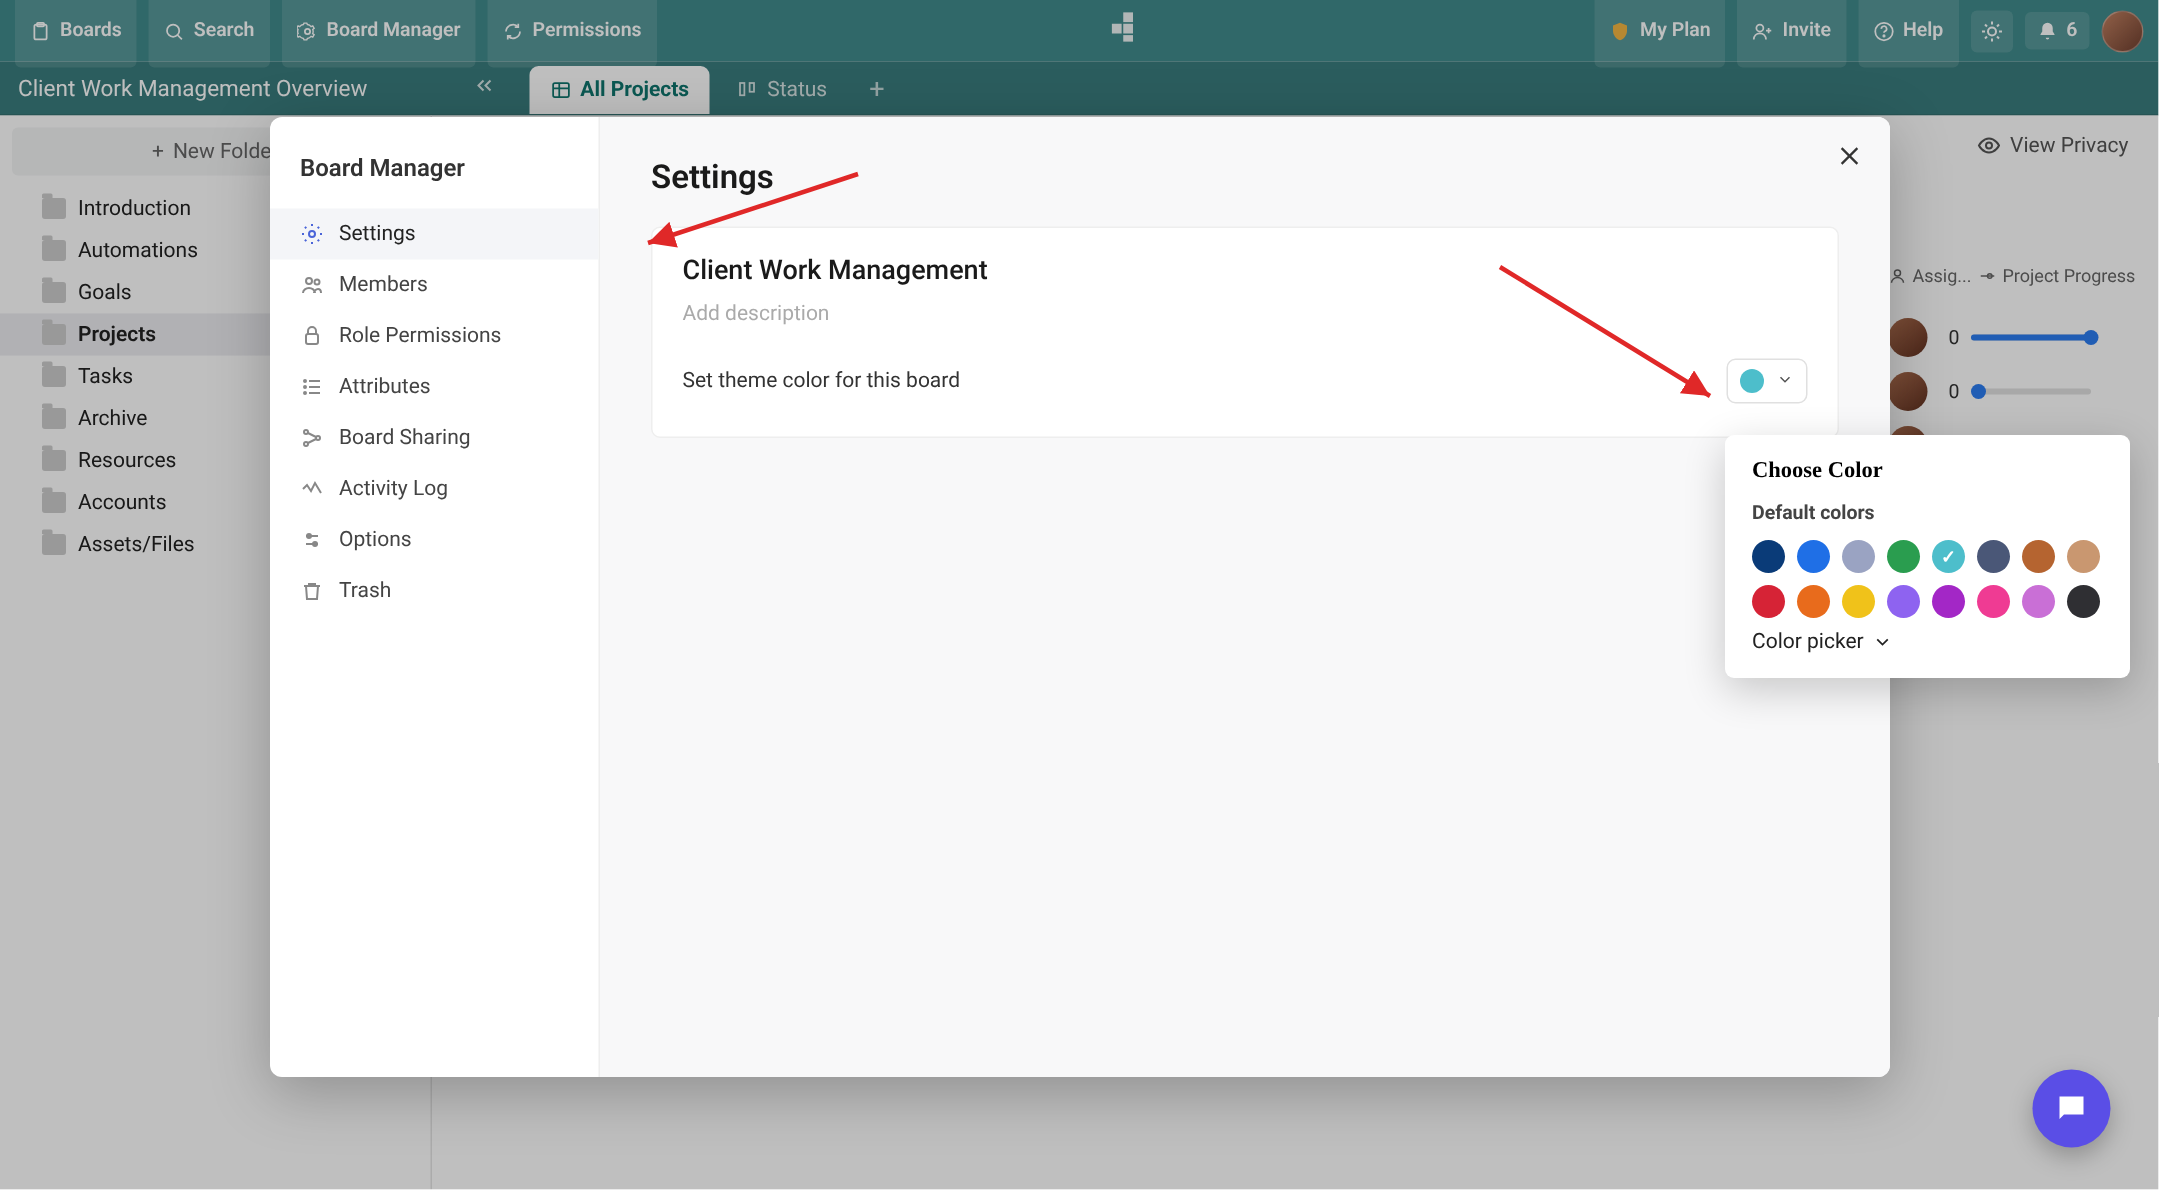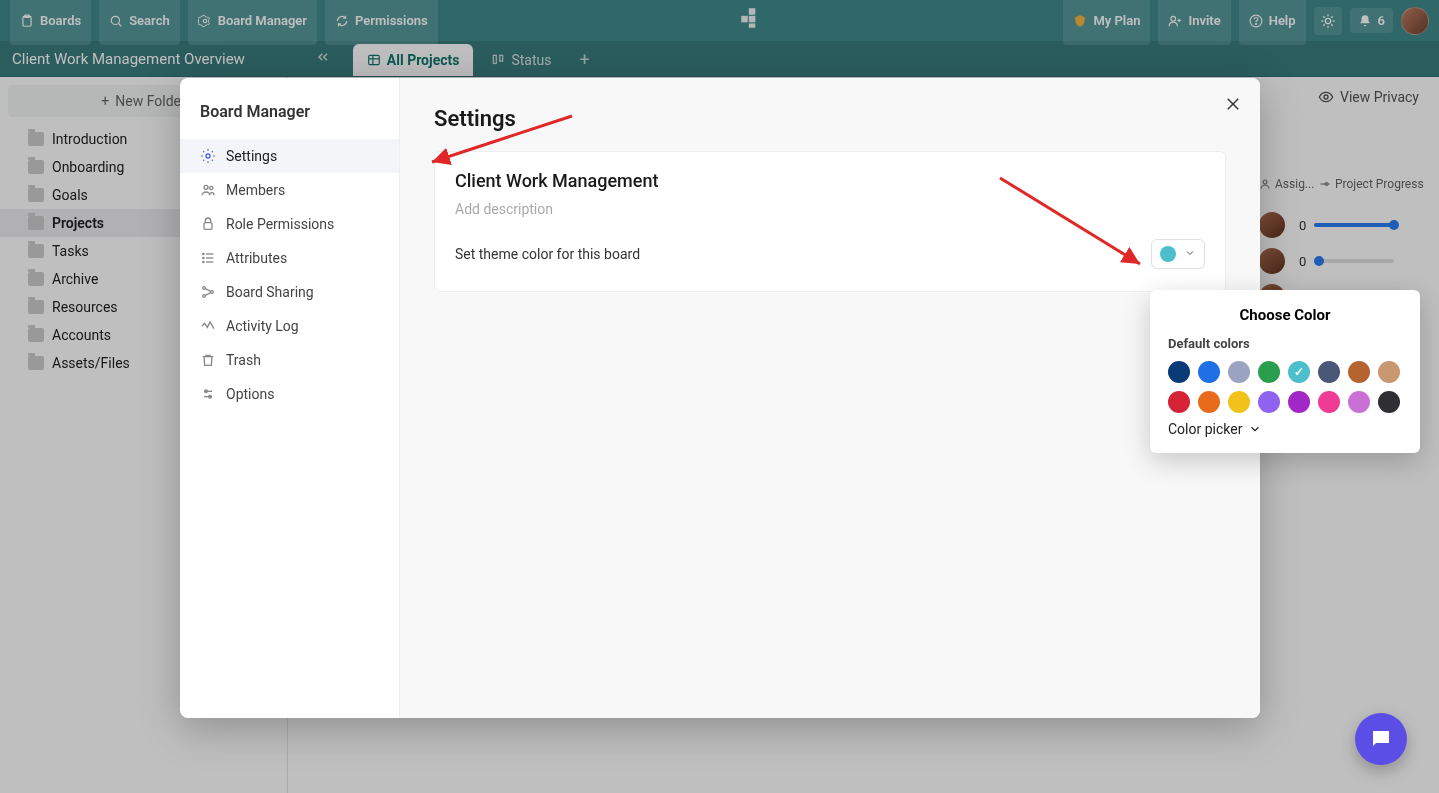--- a/index.html
+++ b/index.html
@@ -63,21 +63,21 @@
   .board-name { font-size:18px; font-weight:500; color:#1a1a1a; margin-bottom:10px;}
   .add-desc { font-size:14px; color:#aaa; margin-bottom:22px; cursor:text;}
   .theme-row { display:flex; align-items:center; justify-content:space-between;}
   .theme-label { font-size:14px; color:#333;}
   .theme-select { display:flex; align-items:center; gap:8px; border:1px solid #e0e0e0; border-radius:6px; padding:6px 8px; cursor:pointer; background:#fff;}
   .theme-swatch { width:16px; height:16px; border-radius:50%; background:#4dbecb;}
   .chevron { font-size:12px; color:#555;}
 
   
   .popover { position:absolute; top:212px; right:-160px; width:270px; background:#fff; border-radius:6px; box-shadow:0 8px 28px rgba(0,0,0,0.2); padding:16px 18px; z-index:50;}
-  .popover-title { font-size:15px; font-weight:700; text-align:center; margin-bottom:12px;}
+  .popover-title { font-size:15px; font-weight:700; text-align:left; margin-bottom:12px;font-family:Liberation Serif, serif;}
   .popover-sub { font-size:13px; color:#444; margin-bottom:10px;font-weight:bold;}
   .swatch-row { display:flex; gap:8px; margin-bottom:8px;}
   .swatch { width:22px; height:22px; border-radius:50%; cursor:pointer; display:flex; align-items:center; justify-content:center;}
   .swatch.selected::after { content:"✓"; color:#fff; font-size:12px; font-weight:700;}
   .picker-row { display:flex; align-items:center; gap:6px; font-size:14px; color:#222; margin-top:8px; cursor:pointer;}
 
   
   .arrow { position:absolute; pointer-events:none; }
 
   
@@ -235,21 +235,21 @@
       <span>+</span>
       <span>New Folder</span>
     </div>
     <div class="folder-list" id="folder-list">
         <div class="folder-item">
           <span class="folder-icon"></span>
           <span>Introduction</span>
         </div>
         <div class="folder-item">
           <span class="folder-icon"></span>
-          <span>Onboarding</span>
+          <span>Automations</span>
         </div>
         <div class="folder-item">
           <span class="folder-icon"></span>
           <span>Goals</span>
         </div>
         <div class="folder-item selected">
           <span class="folder-icon"></span>
           <span>Projects</span>
         </div>
         <div class="folder-item">
@@ -425,35 +425,35 @@
           <span class="nav-icon">
             <svg width="16" height="16" viewBox="0 0 24 24" fill="none" stroke="currentColor" stroke-width="2">
               <polyline points="3 12 7 8 11 14 15 6 21 16"></polyline>
             </svg>
           </span>
           <span>Activity Log</span>
         </div>
         <div class="modal-nav-item">
           <span class="nav-icon">
             <svg width="16" height="16" viewBox="0 0 24 24" fill="none" stroke="currentColor" stroke-width="2">
-              <path d="M4 7h16M9 7V5h6v2M6 7l1 13h10l1-13"></path>
-            </svg>
-          </span>
-          <span>Trash</span>
-        </div>
-        <div class="modal-nav-item">
-          <span class="nav-icon">
-            <svg width="16" height="16" viewBox="0 0 24 24" fill="none" stroke="currentColor" stroke-width="2">
               <line x1="6" y1="8" x2="18" y2="8"></line>
               <circle cx="9" cy="8" r="2"></circle>
               <line x1="6" y1="16" x2="18" y2="16"></line>
               <circle cx="15" cy="16" r="2"></circle>
             </svg>
           </span>
           <span>Options</span>
+        </div>
+        <div class="modal-nav-item">
+          <span class="nav-icon">
+            <svg width="16" height="16" viewBox="0 0 24 24" fill="none" stroke="currentColor" stroke-width="2">
+              <path d="M4 7h16M9 7V5h6v2M6 7l1 13h10l1-13"></path>
+            </svg>
+          </span>
+          <span>Trash</span>
         </div>
       </div>
   </div>
   <div class="modal-main">
     <div class="modal-close">
       <svg width="18" height="18" viewBox="0 0 24 24" stroke="currentColor" stroke-width="2" fill="none">
           <line x1="5" y1="5" x2="19" y2="19"></line>
           <line x1="19" y1="5" x2="5" y2="19"></line>
         </svg>
     </div>

